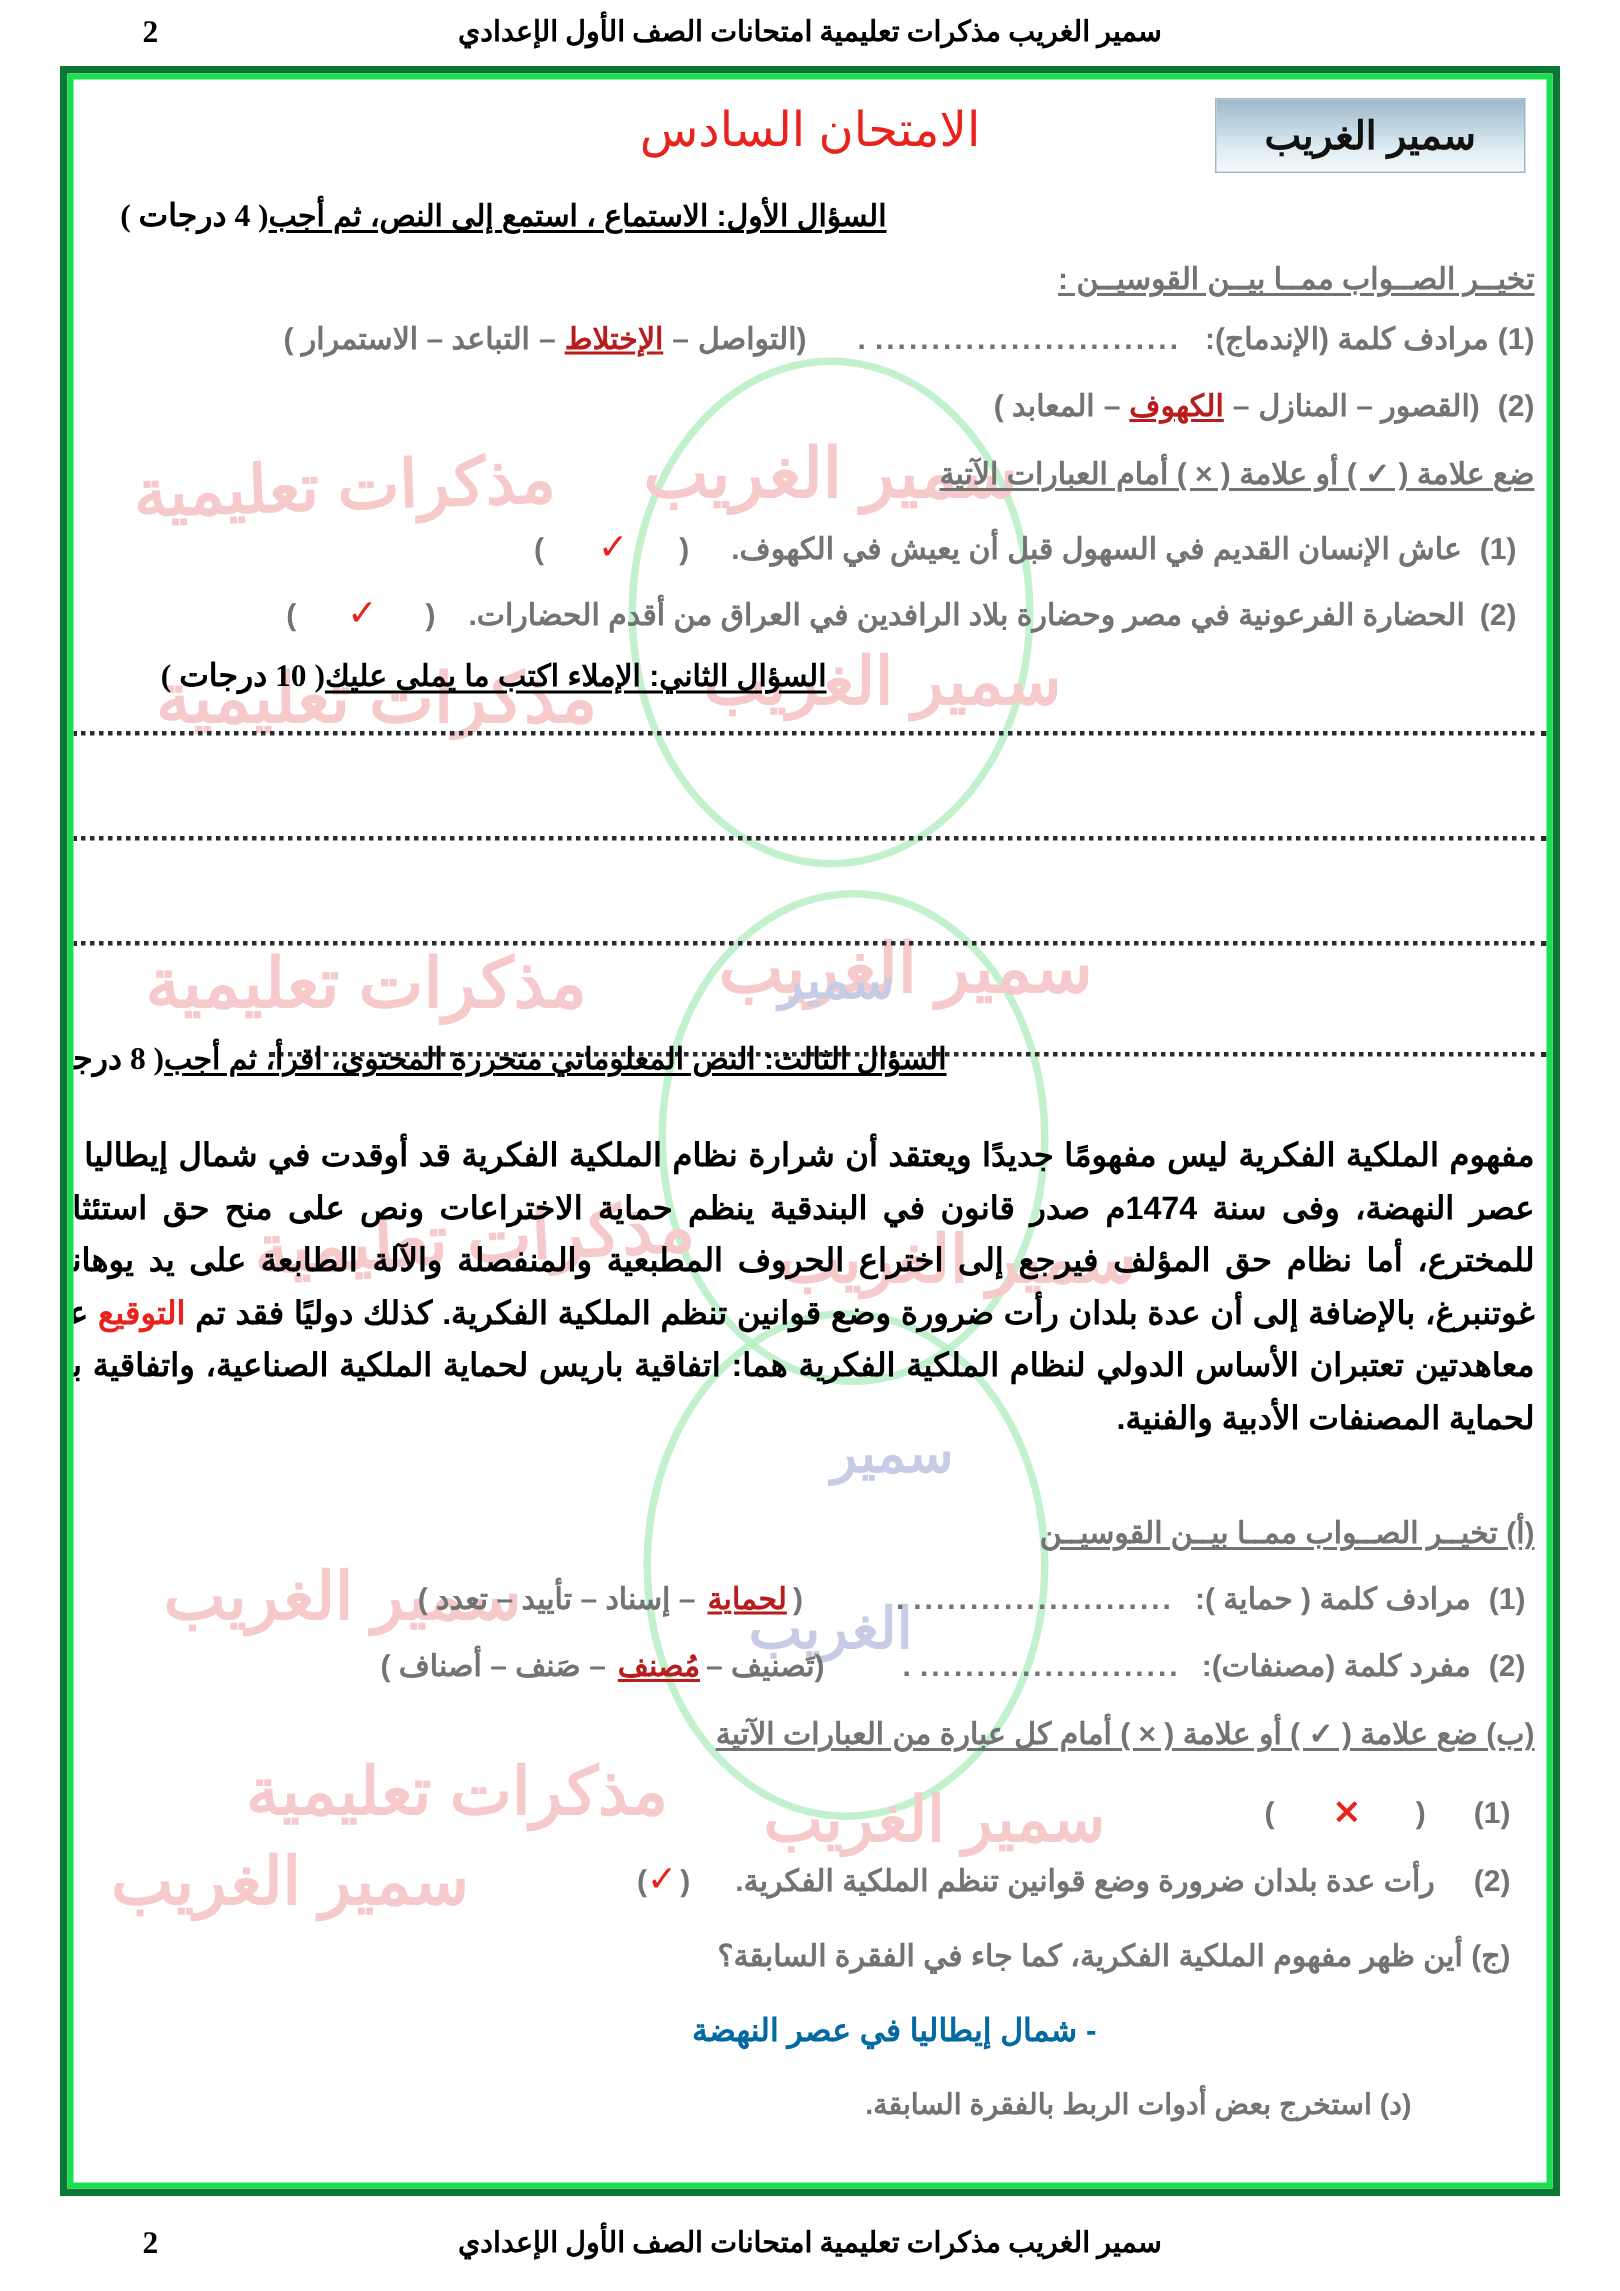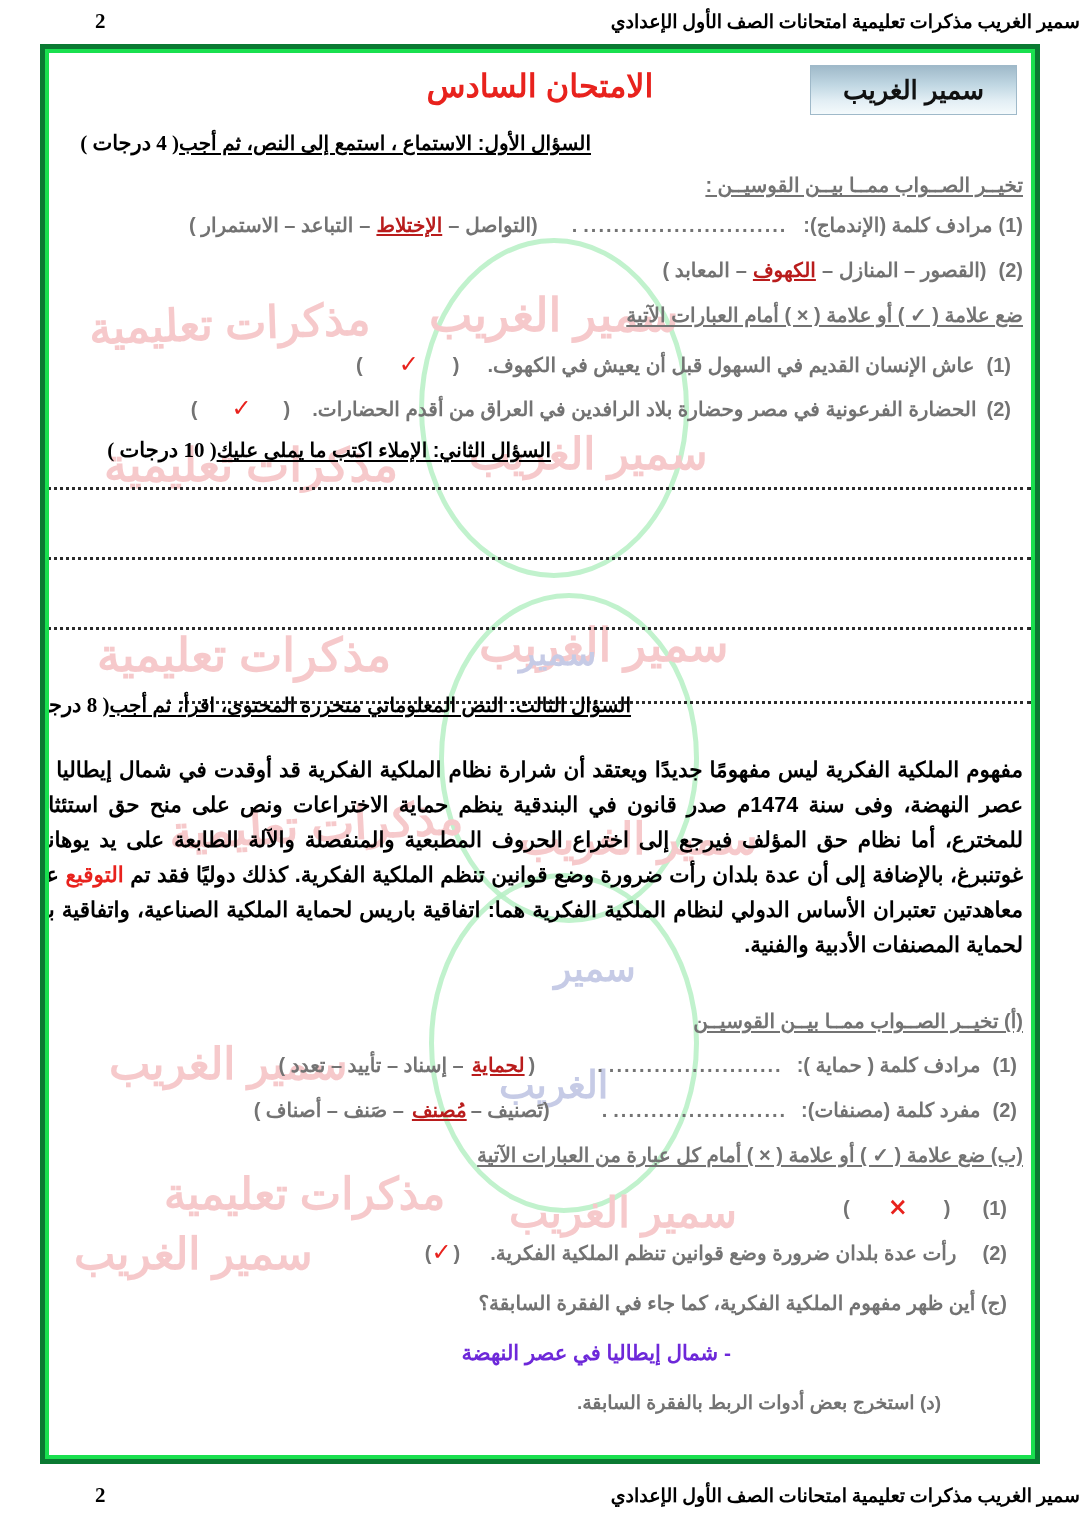--- a/index.html
+++ b/index.html
@@ -23,21 +23,21 @@
     height: 34px;
     display: flex;
     align-items: center;
     direction: rtl;
   }
   .runner-head { top: 4px; }
   .runner-foot { top: 1478px; }
   .runner-title {
     position: absolute;
     left: 0; right: 0;
-    text-align: right;
+    text-align: center;
     font-size: 19px;
     font-weight: bold;
     color: #000;
     letter-spacing: -0.2px;
   }
   .runner-page {
     position: absolute;
     left: 95px;
     font-size: 21px;
     font-weight: bold;
@@ -120,21 +120,21 @@
     border: 1px solid #9fb9c9;
   }
 
   .exam-title {
     position: absolute;
     top: 14px;
     left: 0;
     right: 0;
     text-align: center;
     font-size: 32px;
-    font-weight: bold;
+    font-weight: normal;
     color: #e8221d;
     font-family: "Liberation Sans", sans-serif;
   }
 
   .row {
     position: absolute;
     left: 0;
     right: 0;
     display: flex;
     align-items: baseline;
@@ -196,21 +196,21 @@
   }
 
   .tick {
     color: #e8221d;
     font-weight: bold;
     font-size: 24px;
     font-family: "DejaVu Sans", sans-serif;
   }
 
   .answer {
-    color: #6d28d9;
+    color: #0369a1;
     font-weight: bold;
     font-size: 21px;
     font-family: "Liberation Sans", sans-serif;
   }
 </style>
 </head>
 <body>
 
 <div class="runner runner-head">
   <div class="runner-title">سمير الغريب مذكرات تعليمية امتحانات الصف الأول الإعدادي</div>

